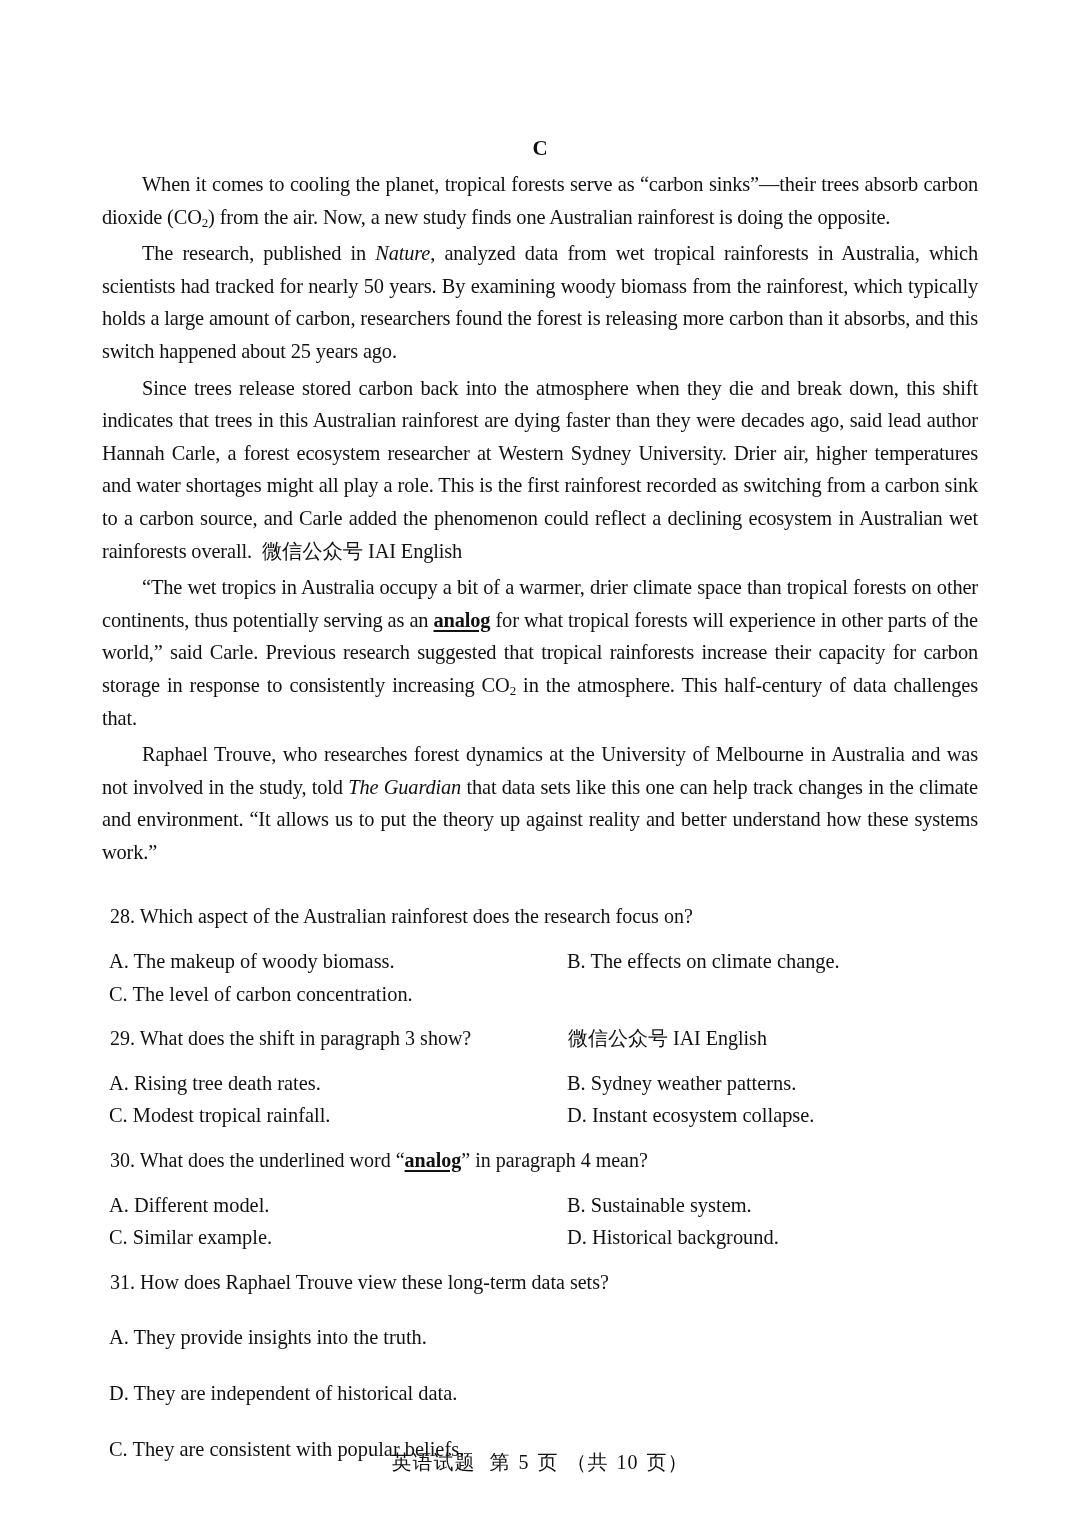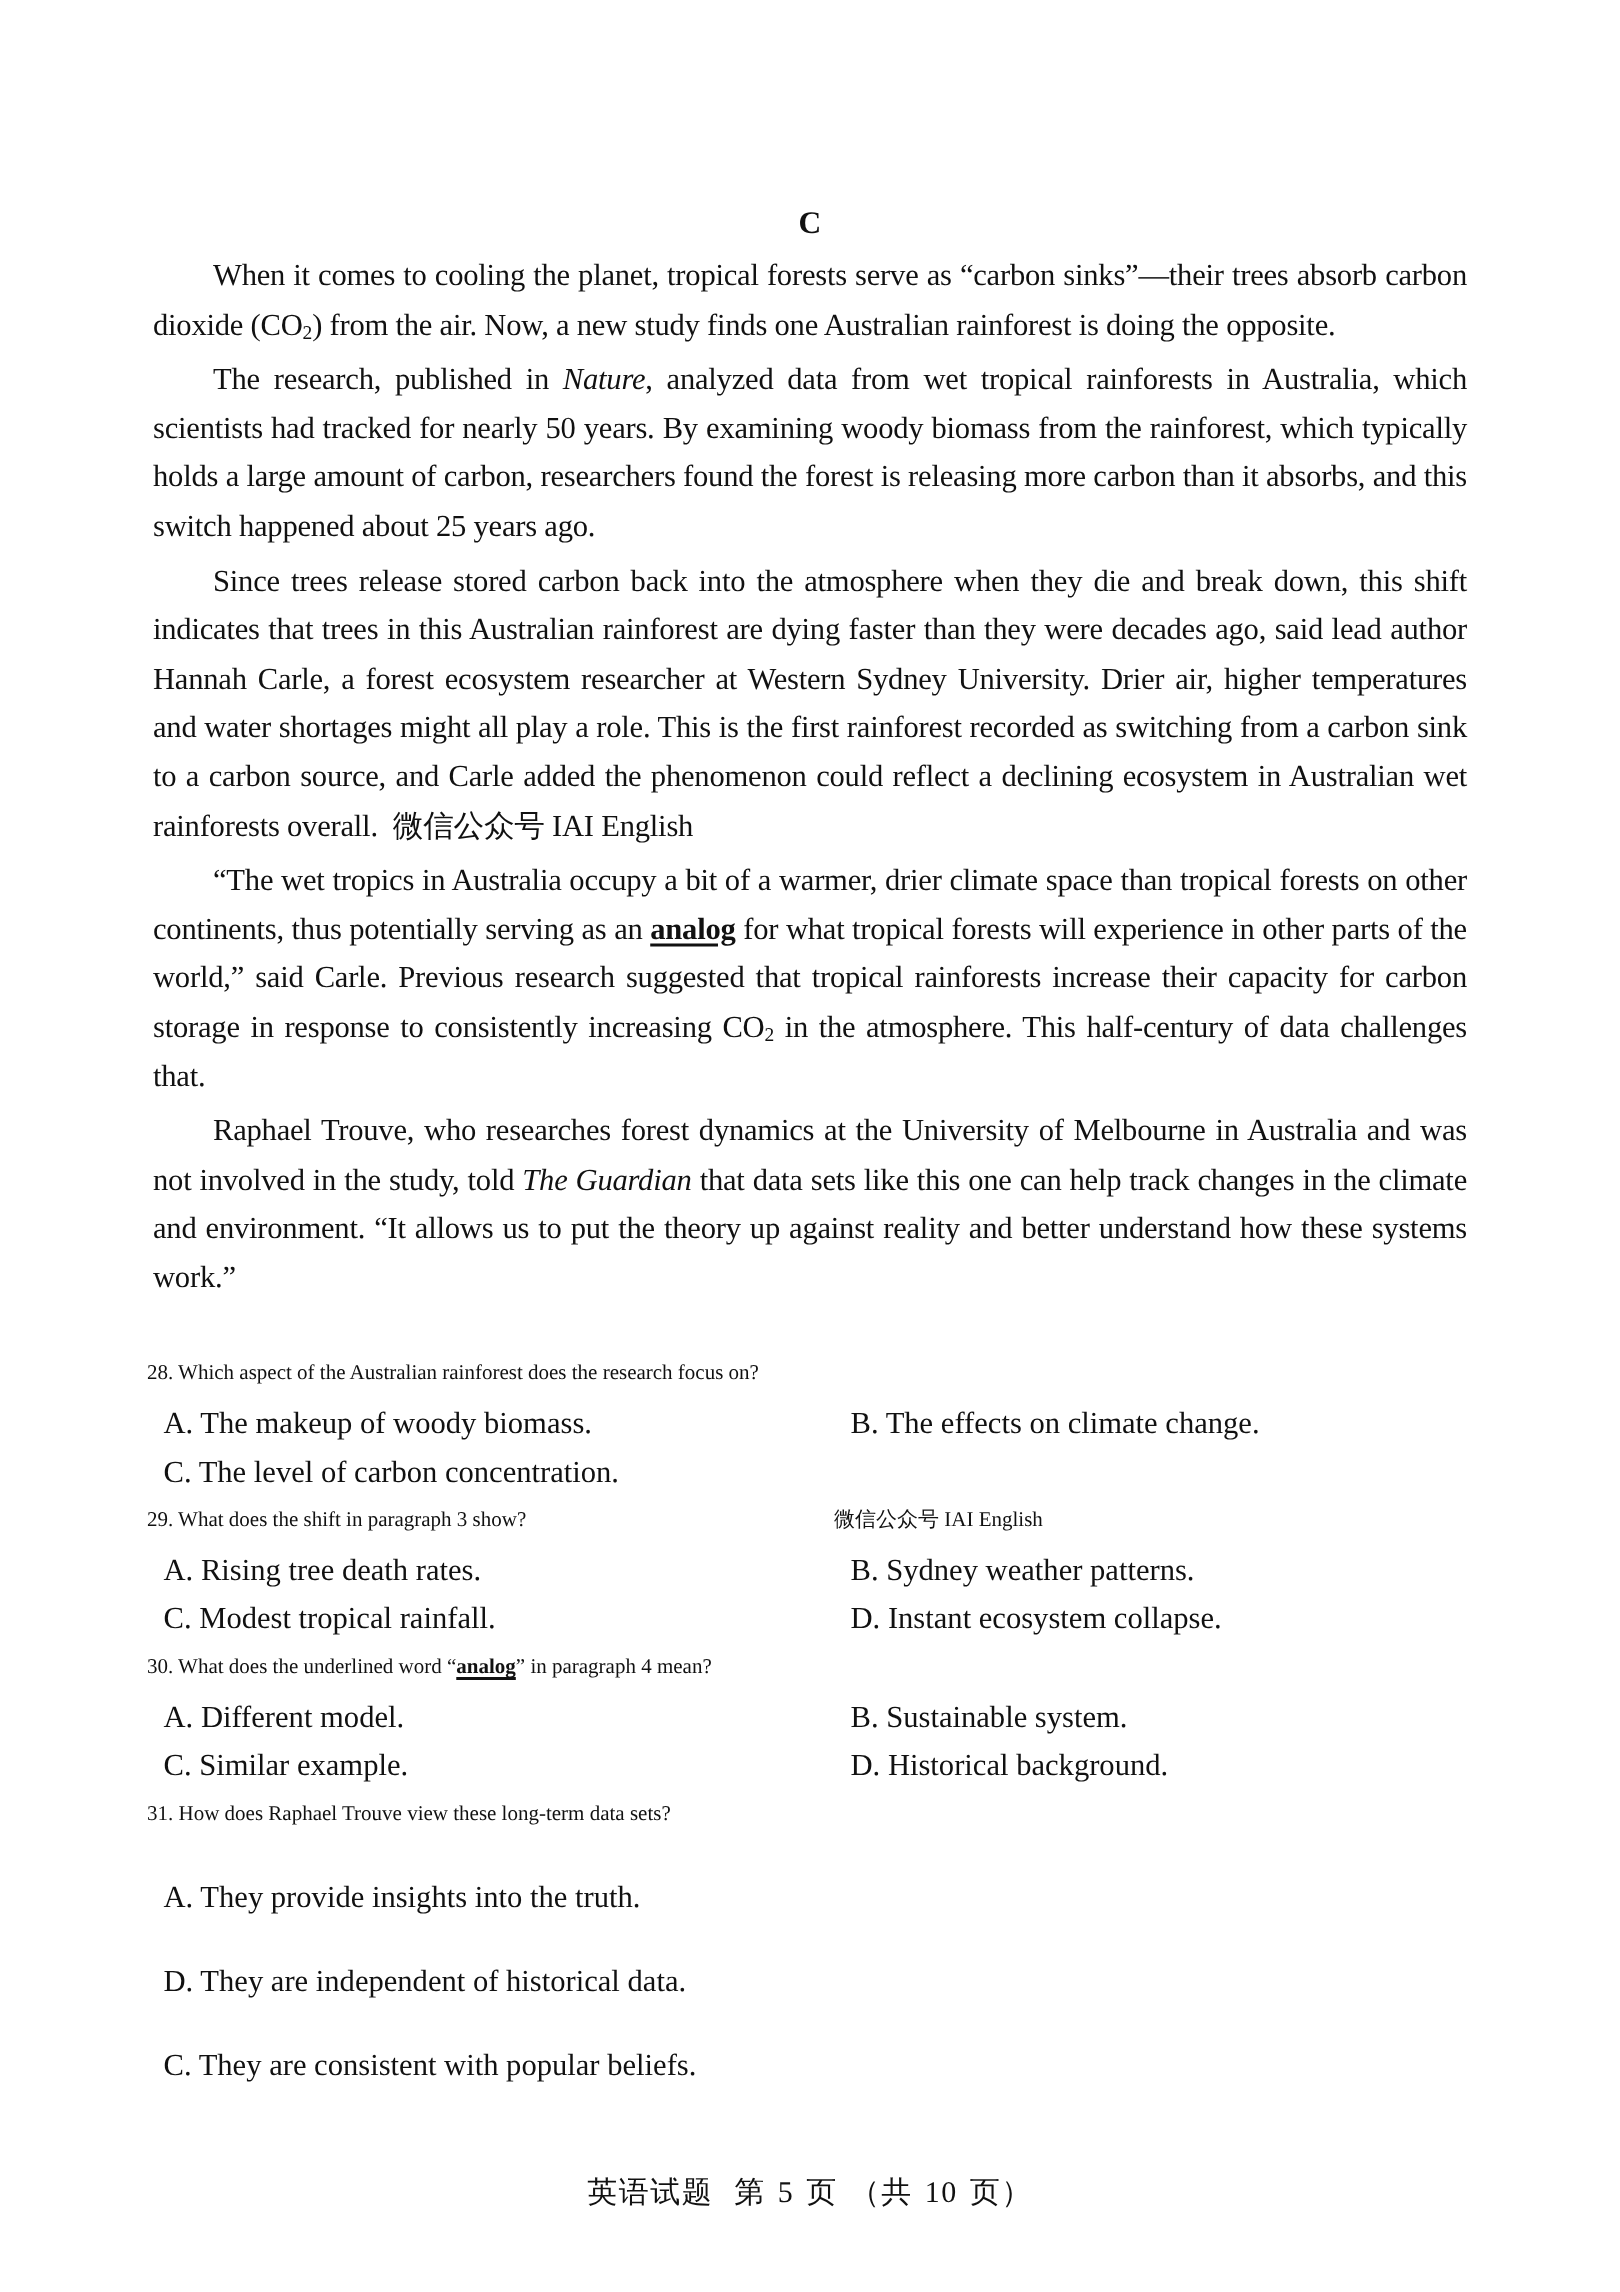--- a/index.html
+++ b/index.html
@@ -14,21 +14,21 @@
     line-height: 32px; margin: 0 0 2px 0;
   }
   .para {
     font-size: 20.4px; line-height: 32.6px; text-align: justify;
     text-indent: 40px; margin: 4px; letter-spacing: -0.15px;
   }
   .para .wm { margin-left: 10px; }
   .underline-bold { font-weight: bold; text-decoration: underline; text-decoration-thickness: 2px; text-underline-offset: 3px; }
   sub { font-size: 13px; vertical-align: -3px; line-height: 0; }
   .questions { margin-top: 32px; }
-  .q { font-size: 14px; line-height: 32.6px; margin: 0; position: relative; }
+  .q { font-size: 20px; line-height: 32.6px; margin: 12px; position: relative; }
   .q .wm-right { position: absolute; left: 458px; top: 0; }
   .opt-row { display: flex; font-size: 20.4px; line-height: 32.6px; }
   .opt { padding-left: 11px; }
   .opt-row .opt:first-child { width: 447px; }
   .opt-single { font-size: 20.4px; line-height: 32.6px; padding-left: 11px; margin-top: 23px; }
   .footer {
     position: absolute; top: 1448px; left: 0; width: 1080px; text-align: center;
     font-size: 20px; line-height: 28px; letter-spacing: 1px;
   }
   .footer span { margin: 0 4px; }

